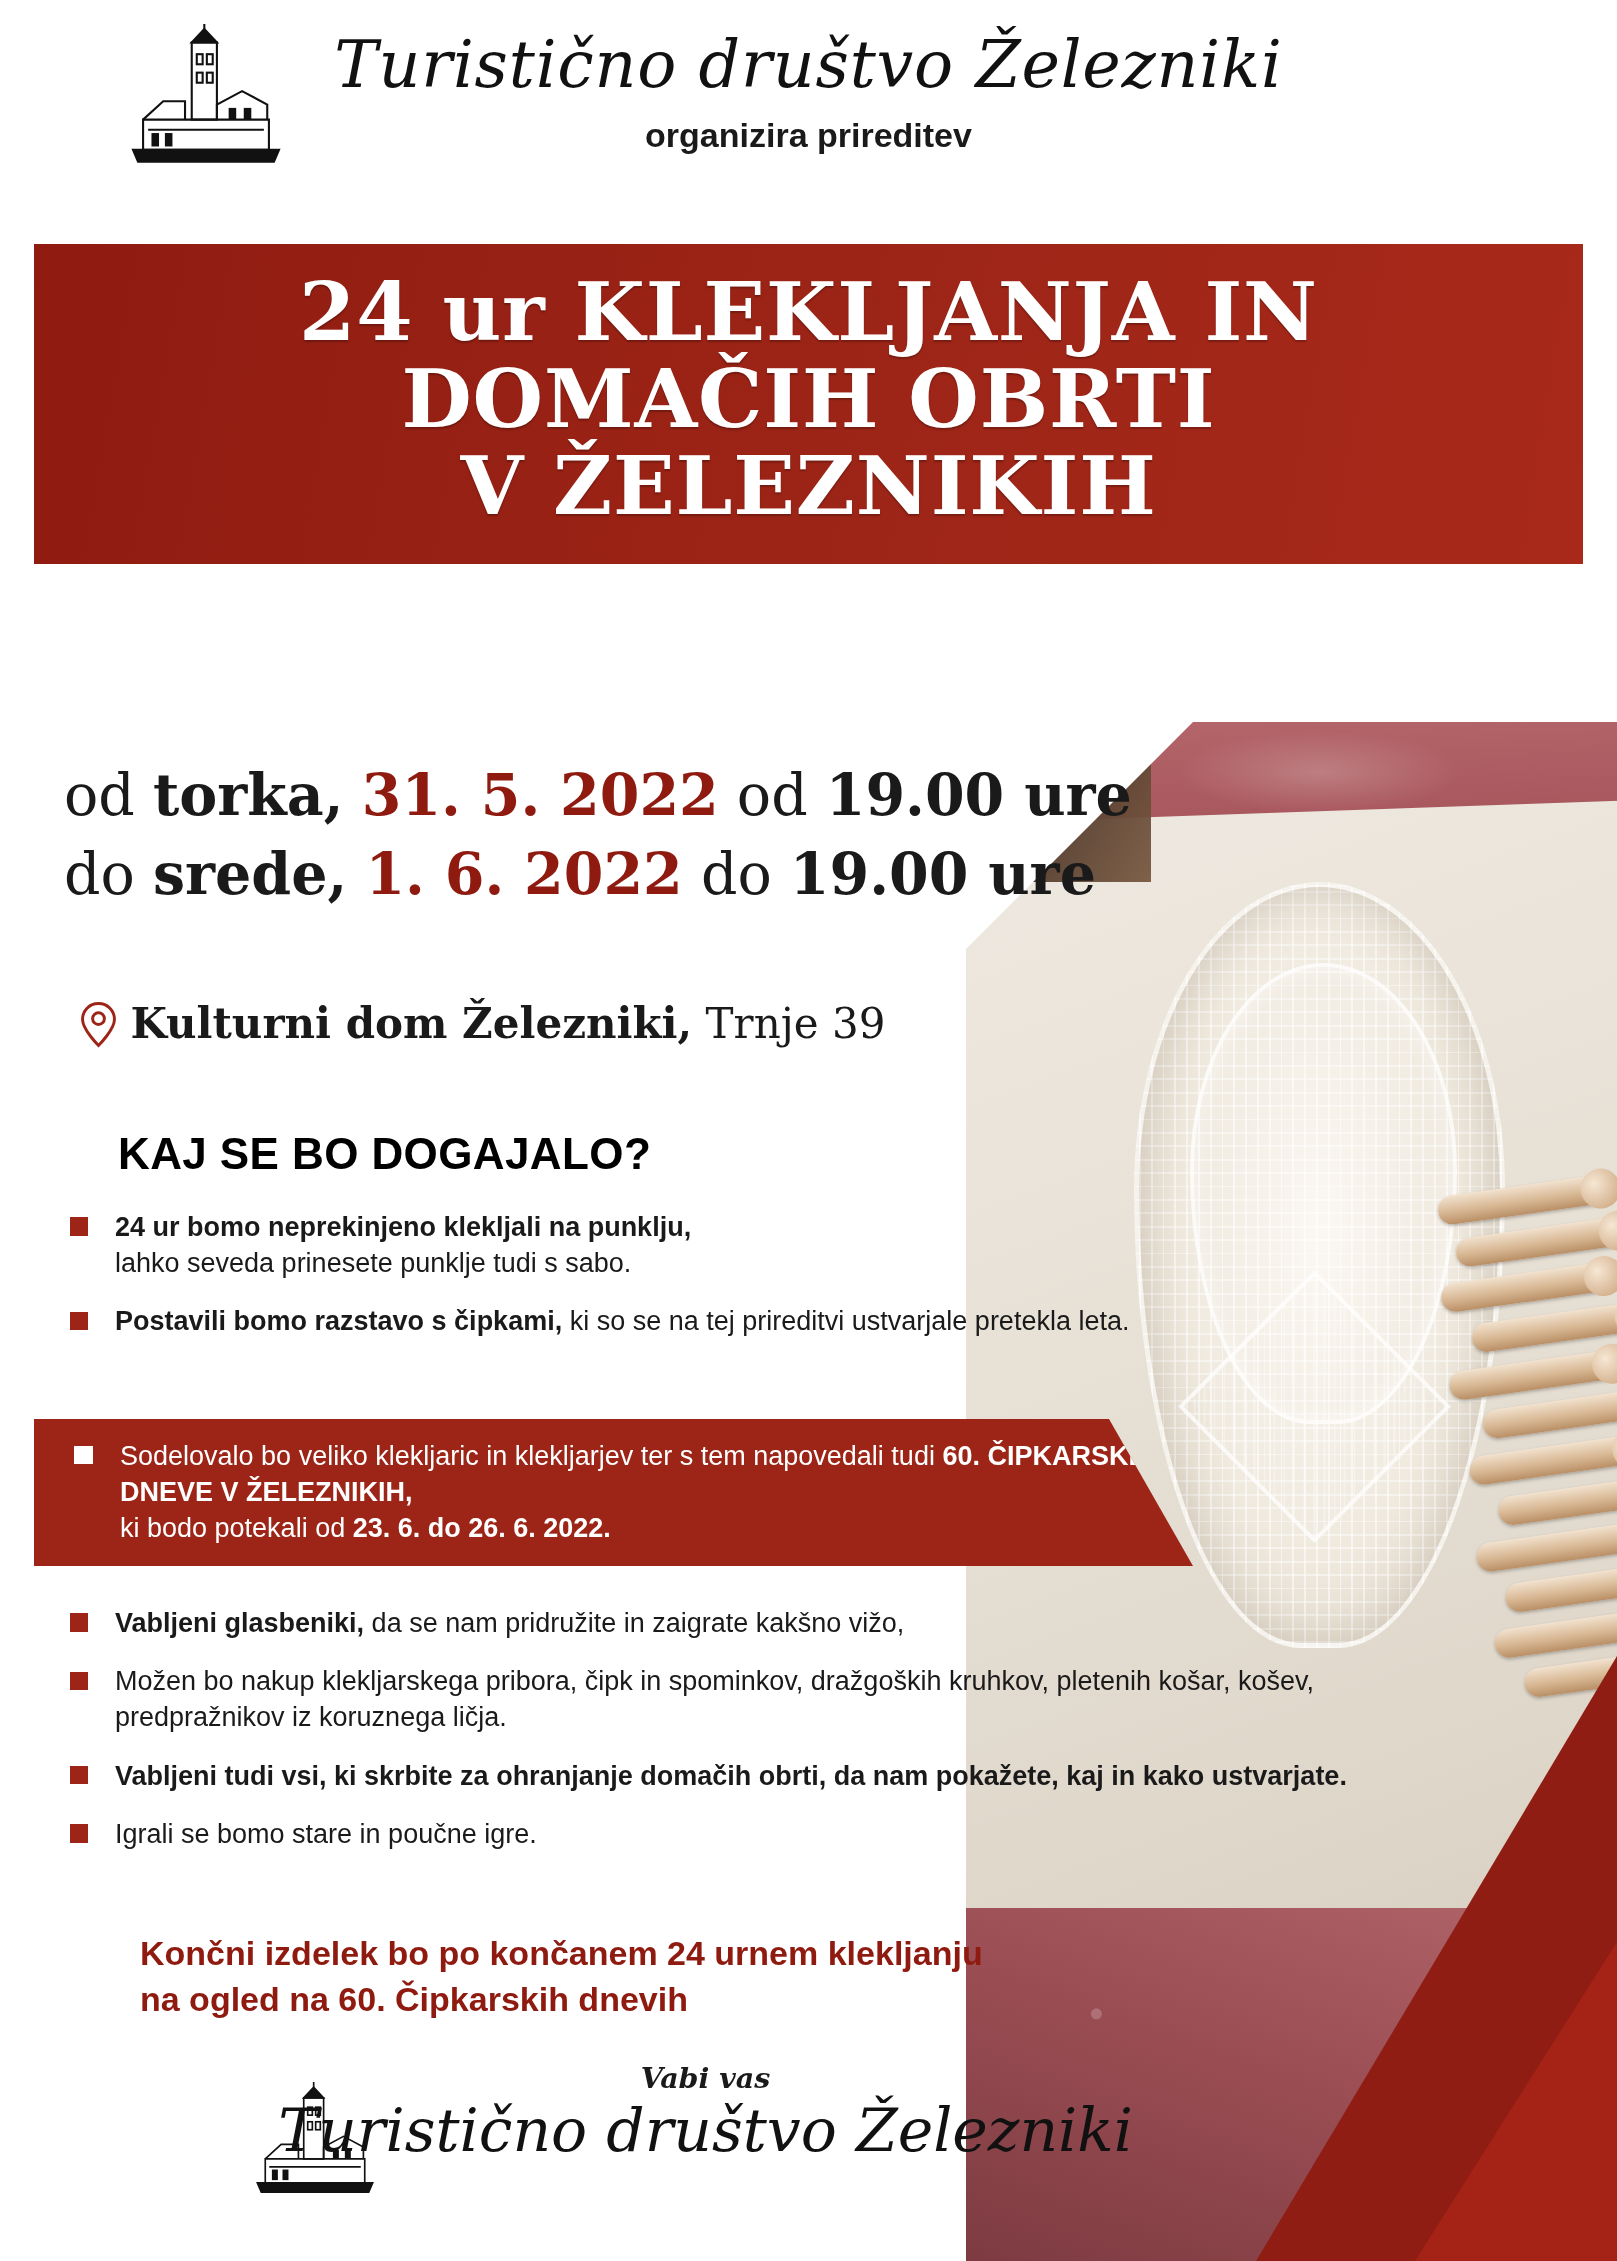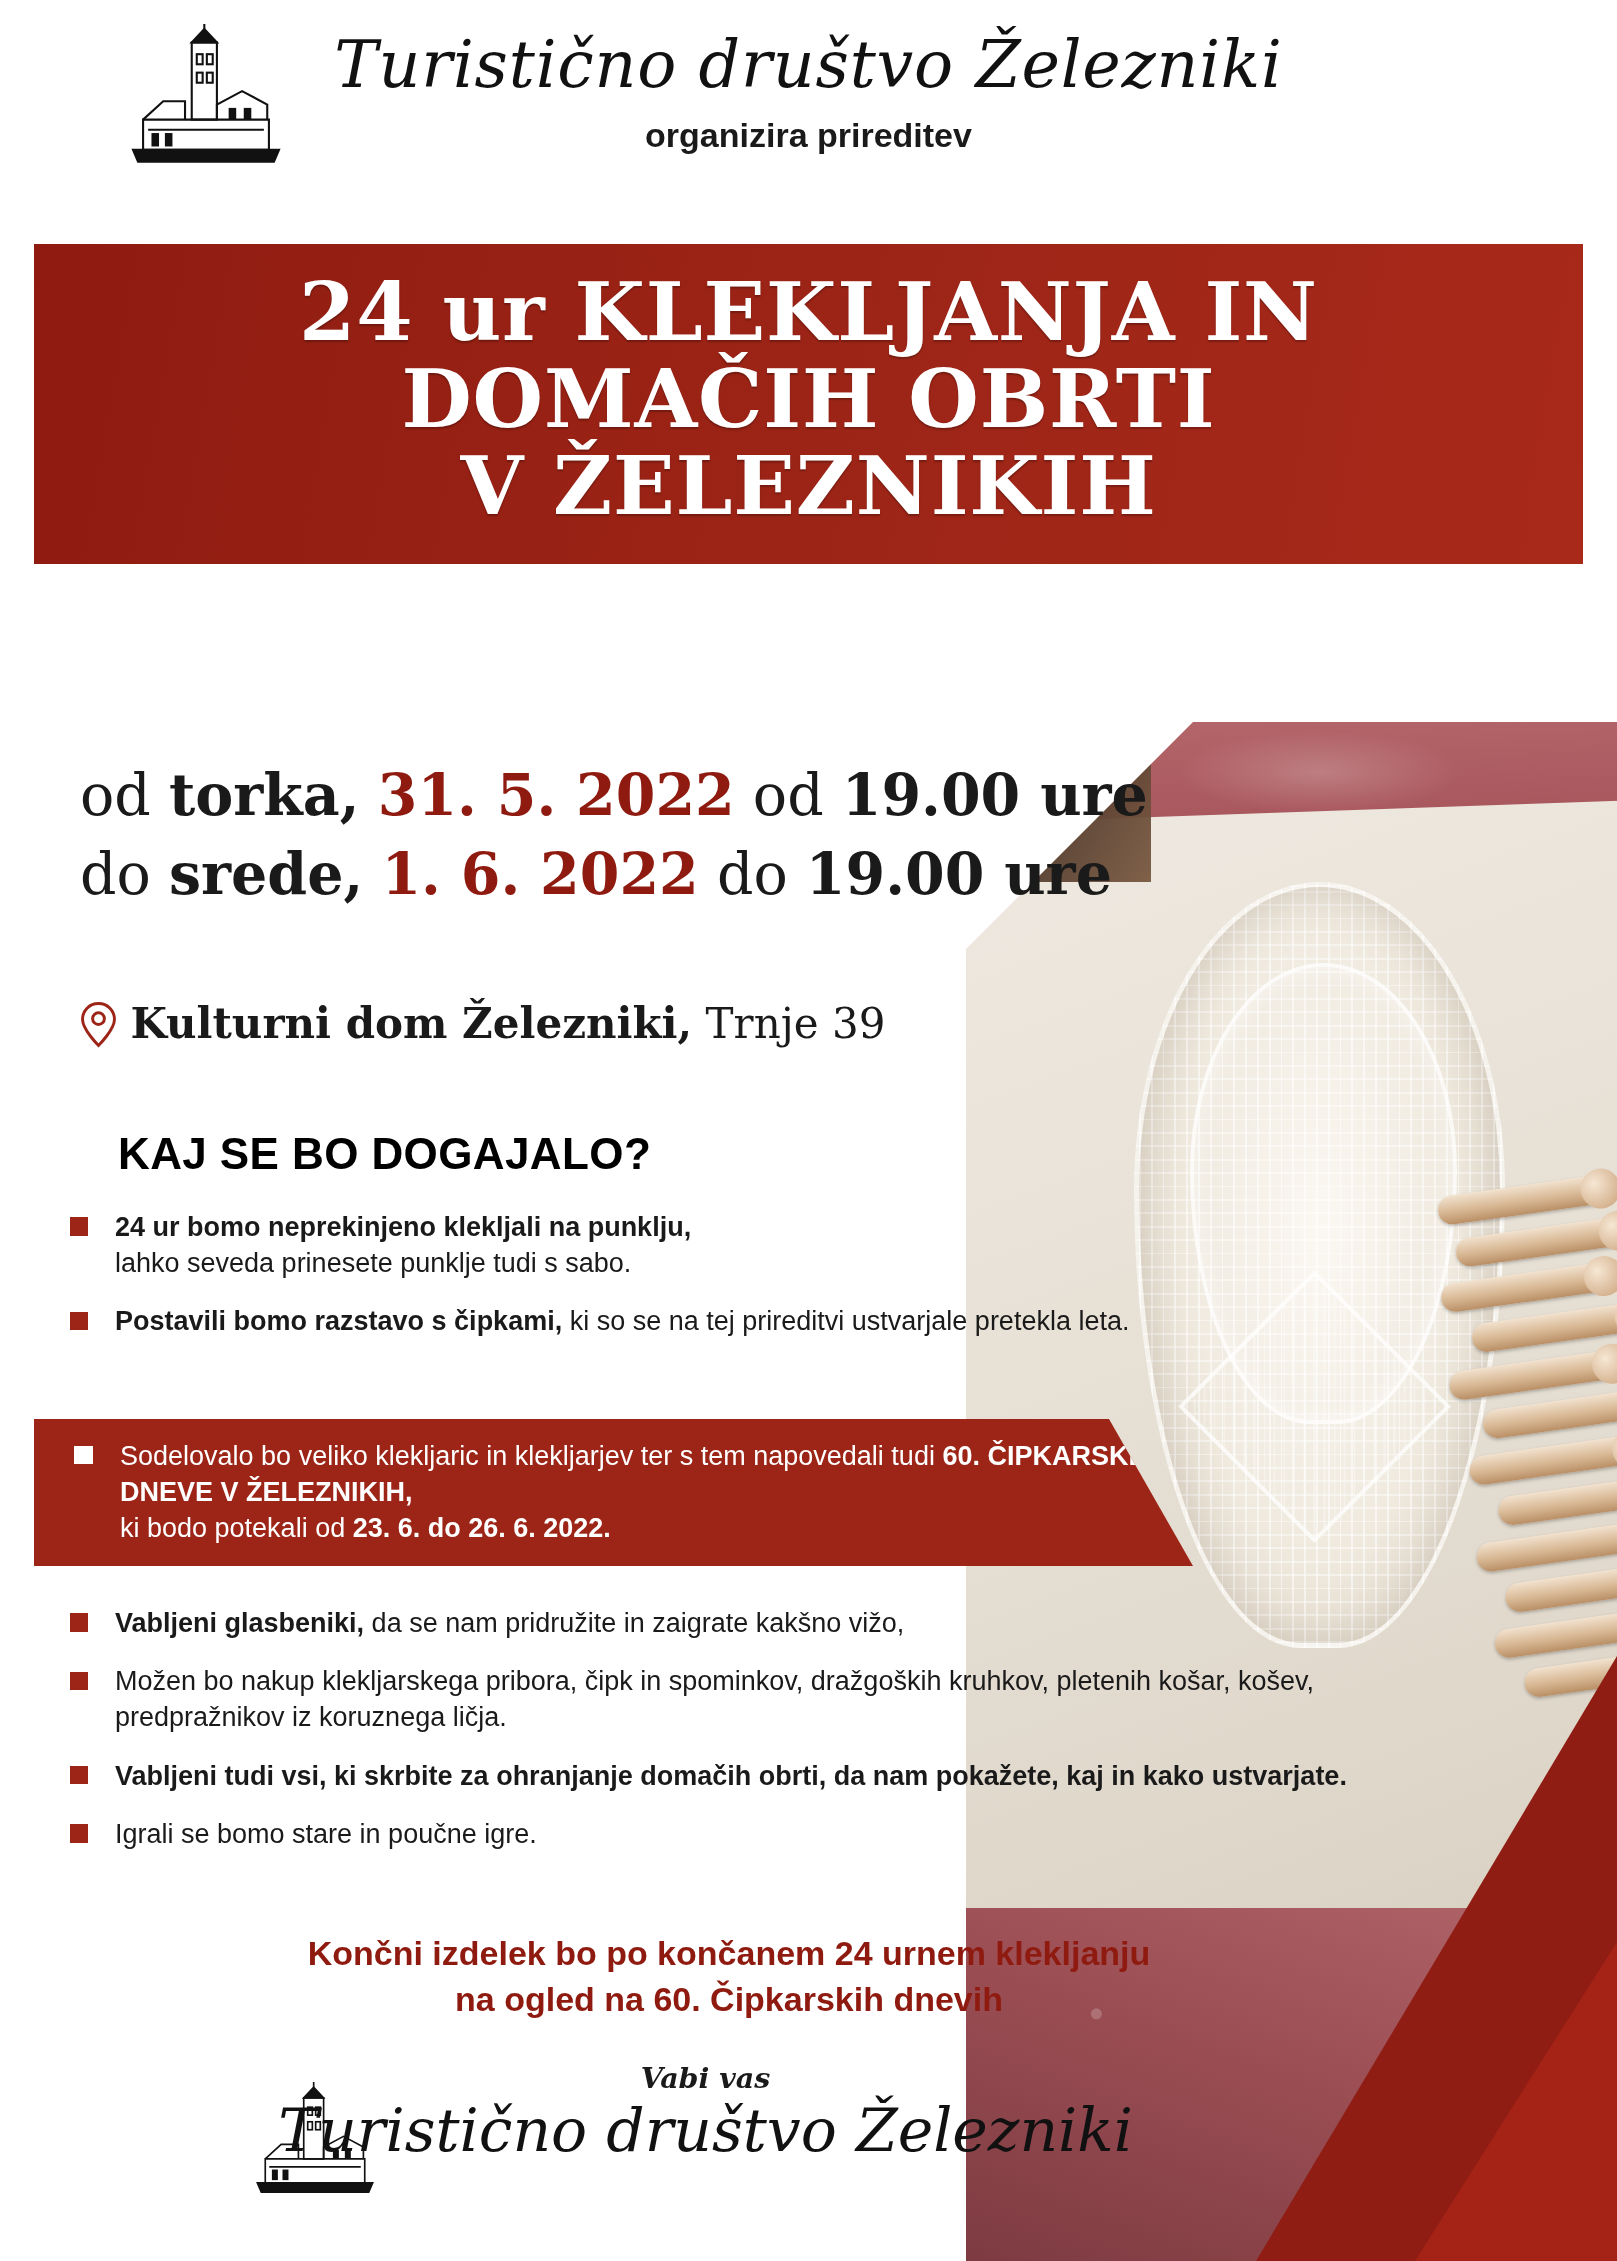--- a/index.html
+++ b/index.html
@@ -198,21 +198,21 @@
     color: #ffffff;
     font-size: 81px;
     line-height: 1.08;
     letter-spacing: 0.8px;
     text-shadow: 0 1.7px 1.7px rgba(0,0,0,.25);
   }
 
   
   .dates {
     position: absolute;
-    left: 80px; top: 756px;
+    left: 64px; top: 756px;
     width: 1260px;
   }
   .date-line {
     font-family: "DejaVu Serif", serif;
     font-size: 57px;
     line-height: 1.38;
     color: #1a1a1a;
     white-space: nowrap;
   }
   .date-line b { font-weight: bold; }
@@ -286,23 +286,22 @@
 
   .bullets-2 {
     position: absolute;
     left: 63px; top: 1605px;
     width: 1310px;
   }
 
   
   .closing {
     position: absolute;
-    left: 133px; top: 1931px;
+    left: 140px; top: 1931px;
     width: 1192px;
-    text-align: center;
     font-family: "Liberation Sans", sans-serif;
     font-weight: bold;
     font-size: 34px;
     line-height: 1.35;
     color: #8f1b10;
   }
 
   
   .footer {
     position: absolute;

